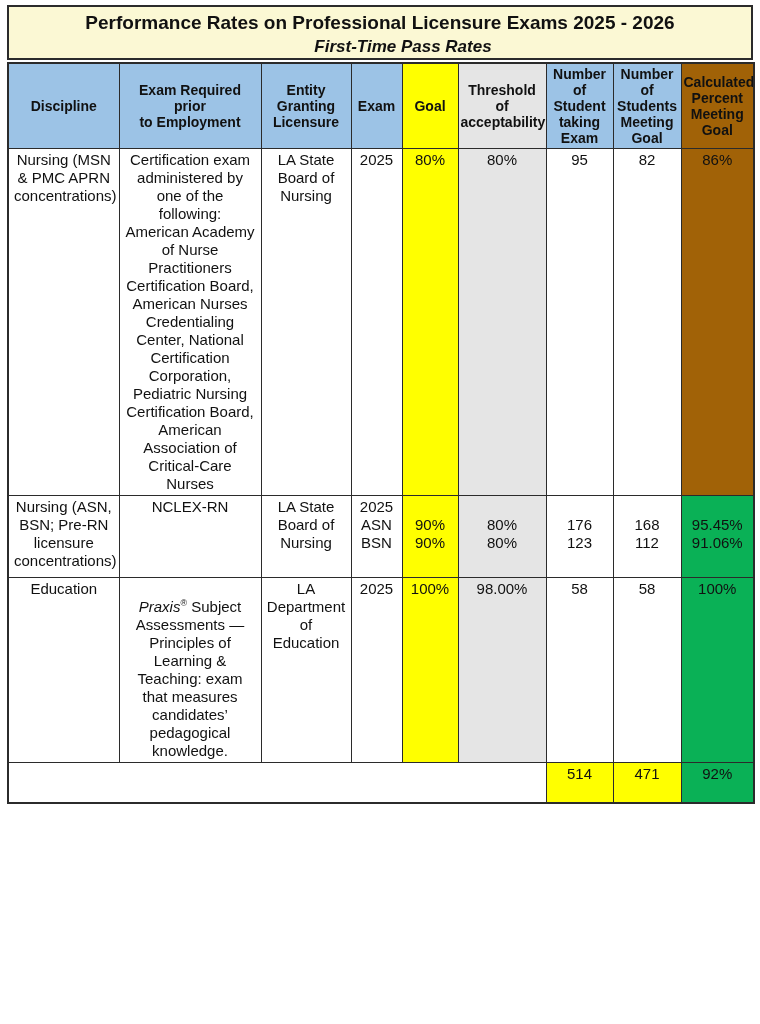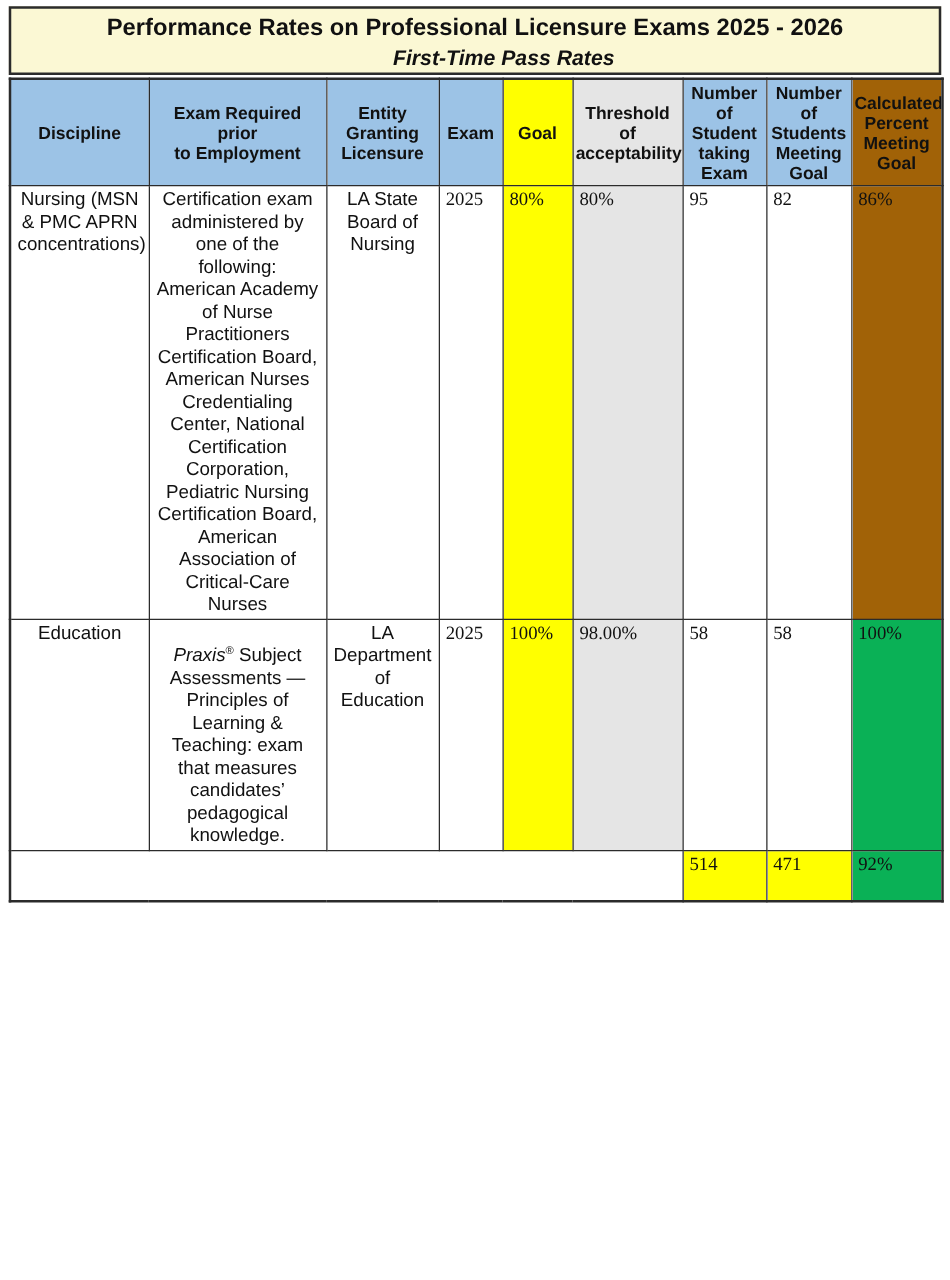--- a/index.html
+++ b/index.html
@@ -12,21 +12,21 @@
             border:2px solid #2b2b2b;text-align:center;padding-top:3px;}
   .title-main{font-size:19px;font-weight:bold;line-height:25px;}
   .title-sub{font-size:17px;font-weight:bold;font-style:italic;line-height:23px;margin-left:46px;}
 
   
   table{border-collapse:collapse;table-layout:fixed;width:746px;margin-top:2px;
         border:2px solid #2b2b2b;}
   td{box-sizing:border-box;border:1px solid #2b2b2b;vertical-align:top;
      font-size:15px;line-height:18px;padding:2px 5px;overflow:hidden;}
   .pre{white-space:pre-line;text-align:center;}
-  .ctr{text-align:left;font-family:Liberation Serif, serif;}
+  .ctr{text-align:center;}
   .hdr td{font-weight:bold;text-align:center;vertical-align:middle;
           font-size:14px;line-height:16px;padding:2px 2px;}
   .blue{background:#9CC3E6;}
   .yellow{background:#FFFF00;}
   .orange{background:#e5e5e5;}
   .gl{background:#a16207;}
   .gd{background:#0AB156;}
   .ital{font-style:italic;}
   sup{font-size:9px;line-height:0;}
   tr.totals td{font-size:15px;}
@@ -110,20 +110,48 @@
 Nursing</td>
         <td class="ctr">2025</td>
         <td class="ctr yellow">80%</td>
         <td class="ctr orange">80%</td>
         <td class="ctr">95</td>
         <td class="ctr">82</td>
         <td class="ctr gl">86%</td>
       </tr>
 
 
+      <tr style="height:82px">
+        <td class="pre">Nursing (ASN,
+BSN; Pre-RN
+licensure
+concentrations)</td>
+        <td class="pre">NCLEX-RN</td>
+        <td class="pre">LA State
+Board of
+Nursing</td>
+        <td class="ctr pre">2025
+ASN
+BSN</td>
+        <td class="ctr yellow pre">
+90%
+90%</td>
+        <td class="ctr orange pre">
+80%
+80%</td>
+        <td class="ctr pre">
+176
+123</td>
+        <td class="ctr pre">
+168
+112</td>
+        <td class="ctr gd pre">
+95.45%
+91.06%</td>
+      </tr>
 
 
 
       <tr style="height:167px">
         <td class="pre">Education</td>
         <td class="pre">
           <span class="ital">Praxis</span><sup>®</sup><span> Subject
 Assessments —
 Principles of
 Learning &amp;

